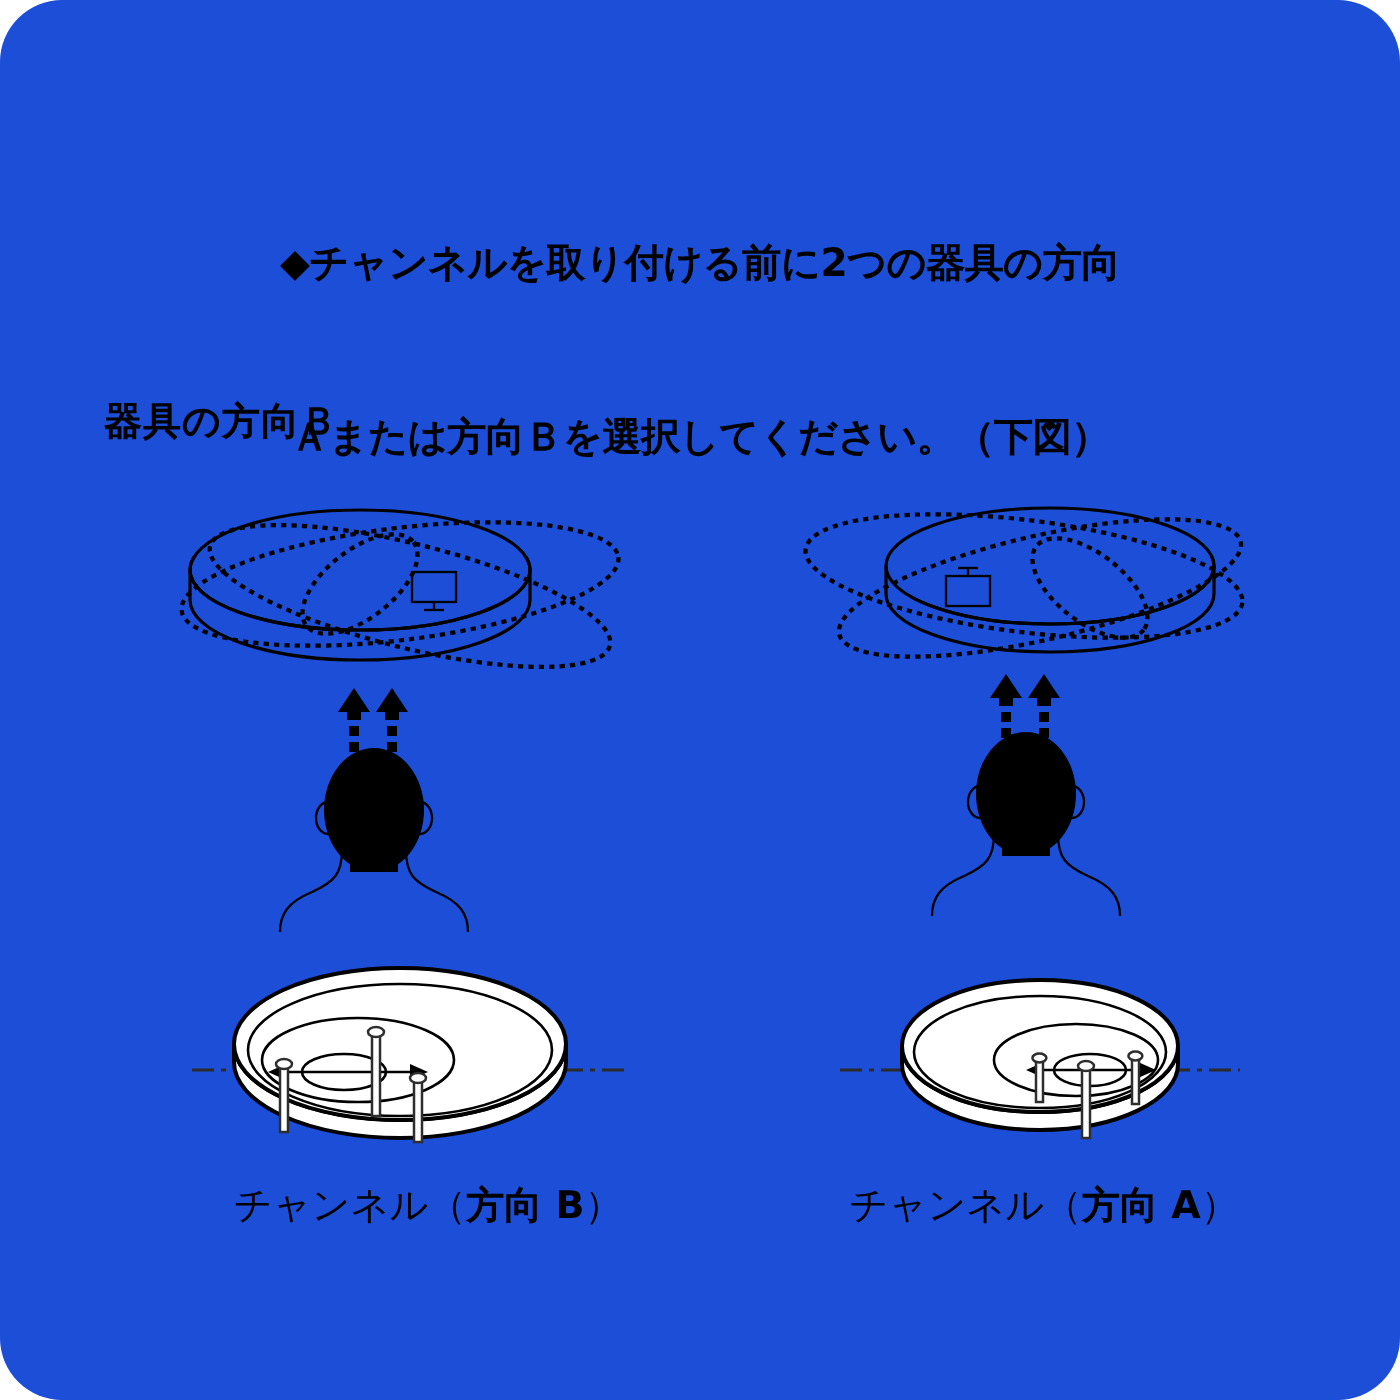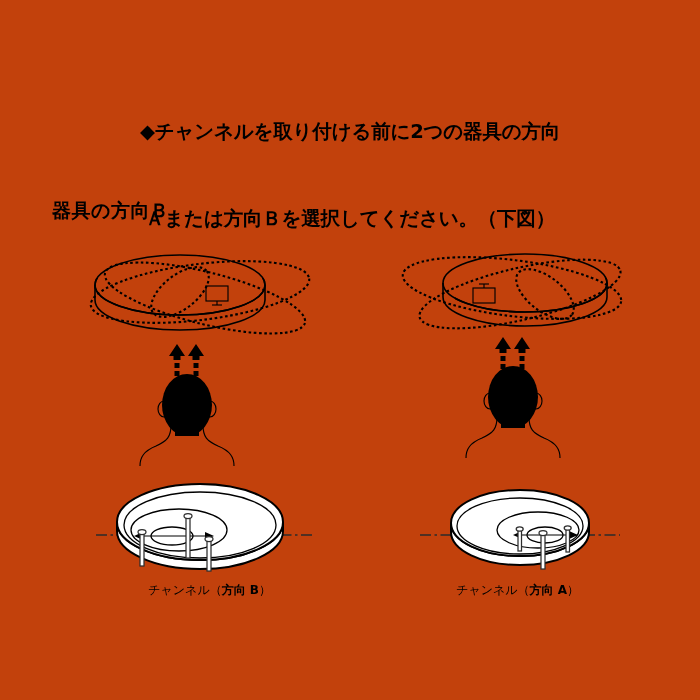--- a/index.html
+++ b/index.html
@@ -13,21 +13,22 @@
     height: 700px;
     font-family: "DejaVu Sans", "Liberation Sans", sans-serif;
     color: #000000;
     overflow: hidden;
     position: relative;
   }
   #page {
     position: relative;
     width: 700px;
     height: 700px;
-    background: #c2410c;
+    background: #1d4ed8;
+    border-radius: 31px;
   }
 
   
   #heading {
     position: absolute;
     left: 0;
     top: 58px;
     width: 700px;
     text-align: center;
     font-size: 19.5px;
@@ -50,21 +51,21 @@
   }
   #col-title-left  { left: 52px; }
   #col-title-right { left: 372px; }
 
   
   .caption {
     position: absolute;
     top: 568px;
     width: 300px;
     text-align: center;
-    font-size: 12px;
+    font-size: 19px;
     white-space: pre;
   }
   #caption-left  { left: 52px; }
   #caption-right { left: 360px; }
   .caption .strong { font-weight: bold; }
 
   
   #art {
     position: absolute;
     left: 0;

